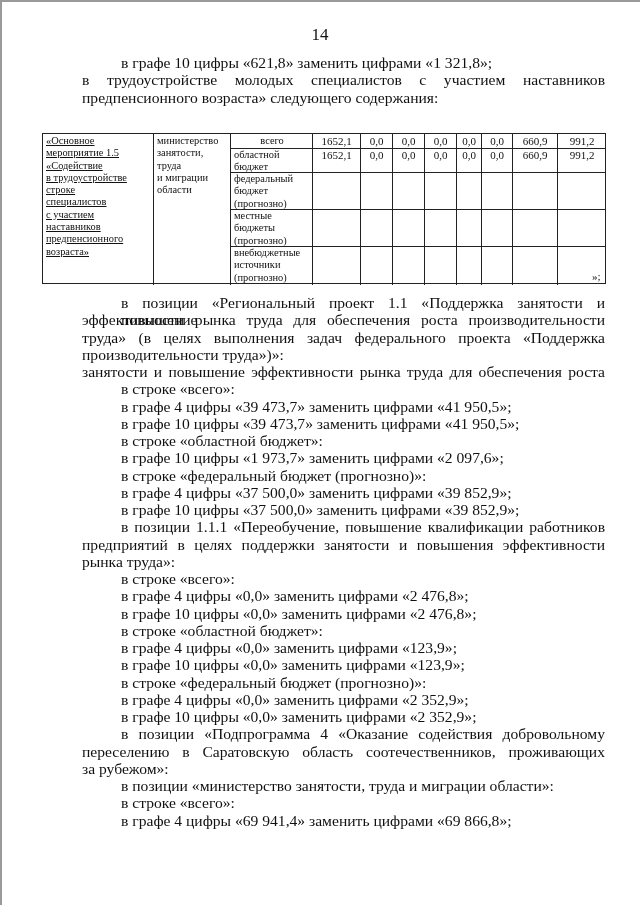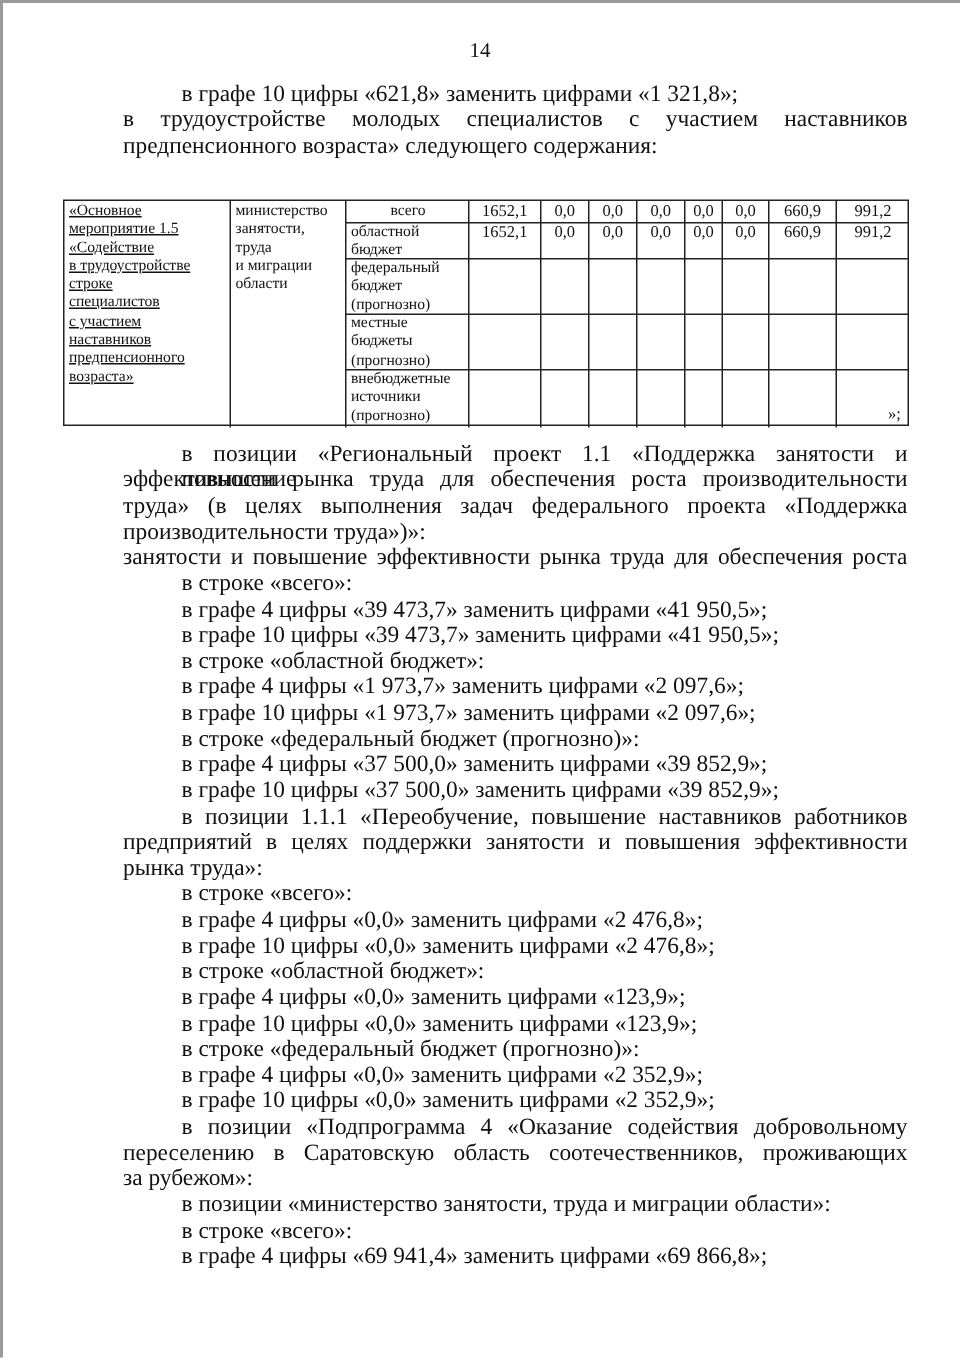--- a/index.html
+++ b/index.html
@@ -7,21 +7,21 @@
     width: 640px; height: 905px; overflow: hidden; background: #ffffff;
     position: relative;
     font-family: "Liberation Serif", "DejaVu Serif", serif;
     color: #111;
   }
   .page-border-top { position: absolute; left: 0; top: 0; width: 640px; height: 2px; background: #9a9a9a; }
   .page-border-left { position: absolute; left: 0; top: 0; width: 2px; height: 905px; background: #9a9a9a; }
 
   .page-number {
     position: absolute; top: 26px; left: 0; width: 640px; text-align: center;
-    font-size: 14px; line-height: 17px;
+    font-size: 17px; line-height: 17px;
   }
 
   .block { position: absolute; left: 82px; width: 523px; font-size: 15.6px; line-height: 17.25px; }
   .line { display: block; white-space: nowrap; height: 17.25px; }
   .ind { padding-left: 39px; }
   .just { text-align: justify; text-align-last: justify; white-space: normal; }
   .just-ind { text-align: justify; text-align-last: justify; white-space: normal; padding-left: 39px; }
 
   
   .tbl {
@@ -136,26 +136,25 @@
 <div class="block" style="top:294px;">
   <span class="line just-ind">в позиции «Региональный проект 1.1 «Поддержка занятости и повышение</span>
   <span class="line just">эффективности рынка труда для обеспечения роста производительности</span>
   <span class="line just">труда» (в целях выполнения задач федерального проекта «Поддержка</span>
   <span class="line">производительности труда»)»:</span>
   <span class="line just">занятости и повышение эффективности рынка труда для обеспечения роста</span>
   <span class="line ind">в строке «всего»:</span>
   <span class="line ind">в графе 4 цифры «39 473,7» заменить цифрами «41 950,5»;</span>
   <span class="line ind">в графе 10 цифры «39 473,7» заменить цифрами «41 950,5»;</span>
   <span class="line ind">в строке «областной бюджет»:</span>
-  <span class="line ind">в графе 4 цифры «1 973,7» заменить цифрами «2 097,6»;</span>
   <span class="line ind">в графе 10 цифры «1 973,7» заменить цифрами «2 097,6»;</span>
   <span class="line ind">в строке «федеральный бюджет (прогнозно)»:</span>
   <span class="line ind">в графе 4 цифры «37 500,0» заменить цифрами «39 852,9»;</span>
   <span class="line ind">в графе 10 цифры «37 500,0» заменить цифрами «39 852,9»;</span>
-  <span class="line just-ind">в позиции 1.1.1 «Переобучение, повышение наставников работников</span>
+  <span class="line just-ind">в позиции 1.1.1 «Переобучение, повышение квалификации работников</span>
   <span class="line just">предприятий в целях поддержки занятости и повышения эффективности</span>
   <span class="line">рынка труда»:</span>
   <span class="line ind">в строке «всего»:</span>
   <span class="line ind">в графе 4 цифры «0,0» заменить цифрами «2 476,8»;</span>
   <span class="line ind">в графе 10 цифры «0,0» заменить цифрами «2 476,8»;</span>
   <span class="line ind">в строке «областной бюджет»:</span>
   <span class="line ind">в графе 4 цифры «0,0» заменить цифрами «123,9»;</span>
   <span class="line ind">в графе 10 цифры «0,0» заменить цифрами «123,9»;</span>
   <span class="line ind">в строке «федеральный бюджет (прогнозно)»:</span>
   <span class="line ind">в графе 4 цифры «0,0» заменить цифрами «2 352,9»;</span>

